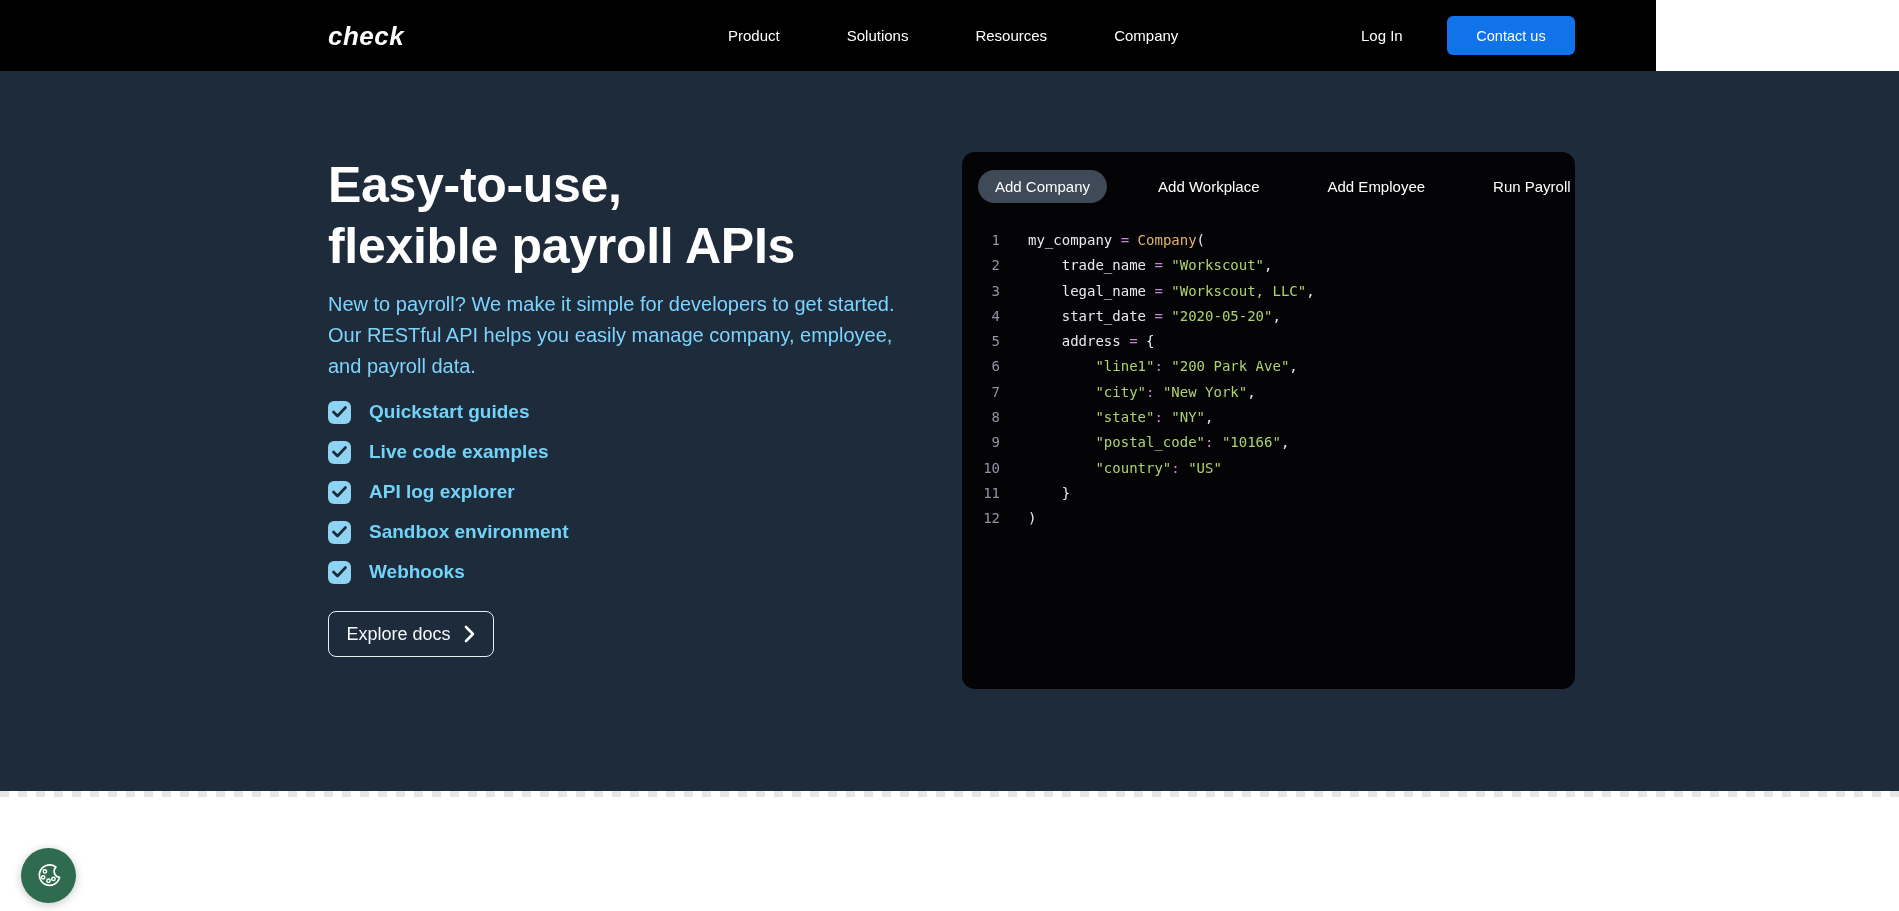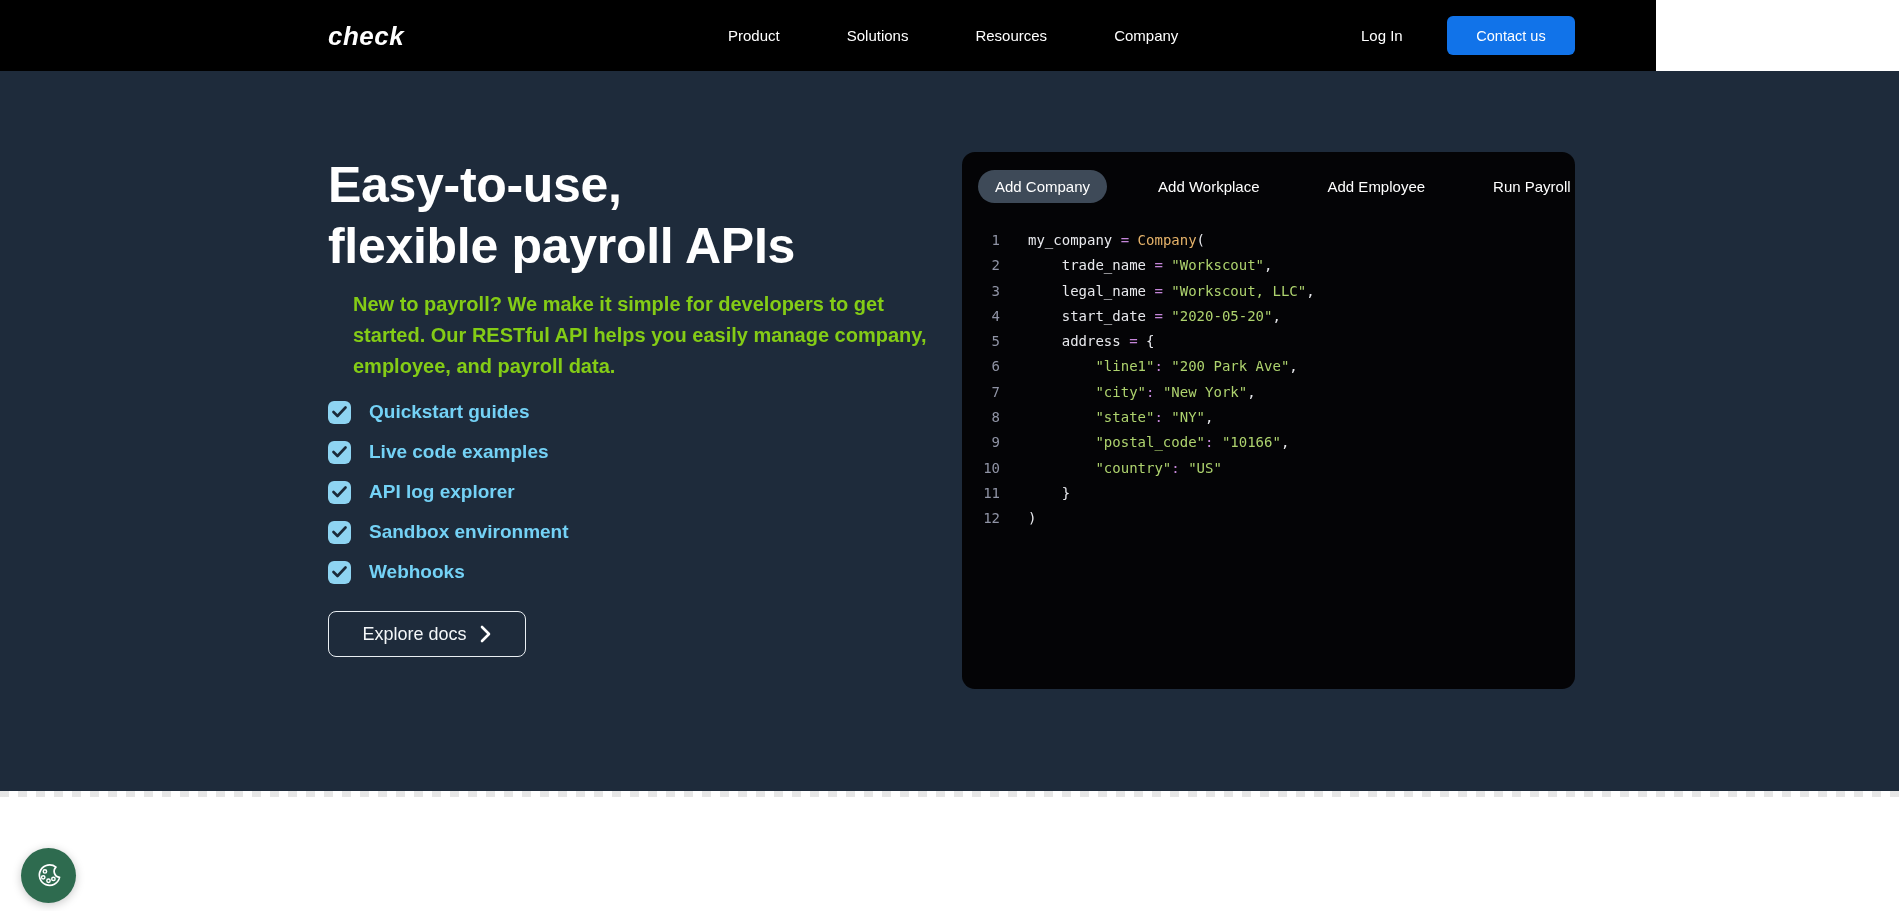--- a/index.html
+++ b/index.html
@@ -48,41 +48,41 @@
     position:absolute; left:0; top:71px; width:1899px; height:720px;
     background:var(--hero_bg, #1e2b3b);
   }
   .hero h1 {
     position:absolute; left:328px; top:84px;
     color:#fff; font-size:50px; line-height:61px; font-weight:600;
     letter-spacing:-0.3px;
   }
   .hero-desc {
     position:absolute; left:328px; top:218px; width:588px;
-    color:#84cc16; font-size:20px; line-height:31px; font-weight:700;margin-left:25px;
+    color:#7dd3fc; font-size:20px; line-height:31px; font-weight:400;
   }
   .feature-list {
     position:absolute; left:328px; top:321px;
     display:flex; flex-direction:column;
   }
   .feature-row {
     display:flex; align-items:center; height:40px; gap:18px;
   }
   .feature-check {
     width:23px; height:23px; border-radius:6px;
     background:var(--checkbox_blue, #8ed4f2);
     display:flex; align-items:center; justify-content:center;
     flex:0 0 auto;
   }
   .feature-label {
     color:var(--feature_blue, #74d2f6);
     font-size:19px; font-weight:700;
   }
   .explore-btn {
-    position:absolute; left:328px; top:540px; width:198px; height:46px;
+    position:absolute; left:328px; top:540px; width:166px; height:46px;
     background:transparent;
     border:1.5px solid #e9eef2; border-radius:8px;
     color:#f4f7f9; font-size:18px; font-family:inherit; font-weight:500;
     display:flex; align-items:center; justify-content:center; gap:12px;
     cursor:pointer;
   }
   .explore-btn svg { display:block; }
 
   
   .code-panel {

